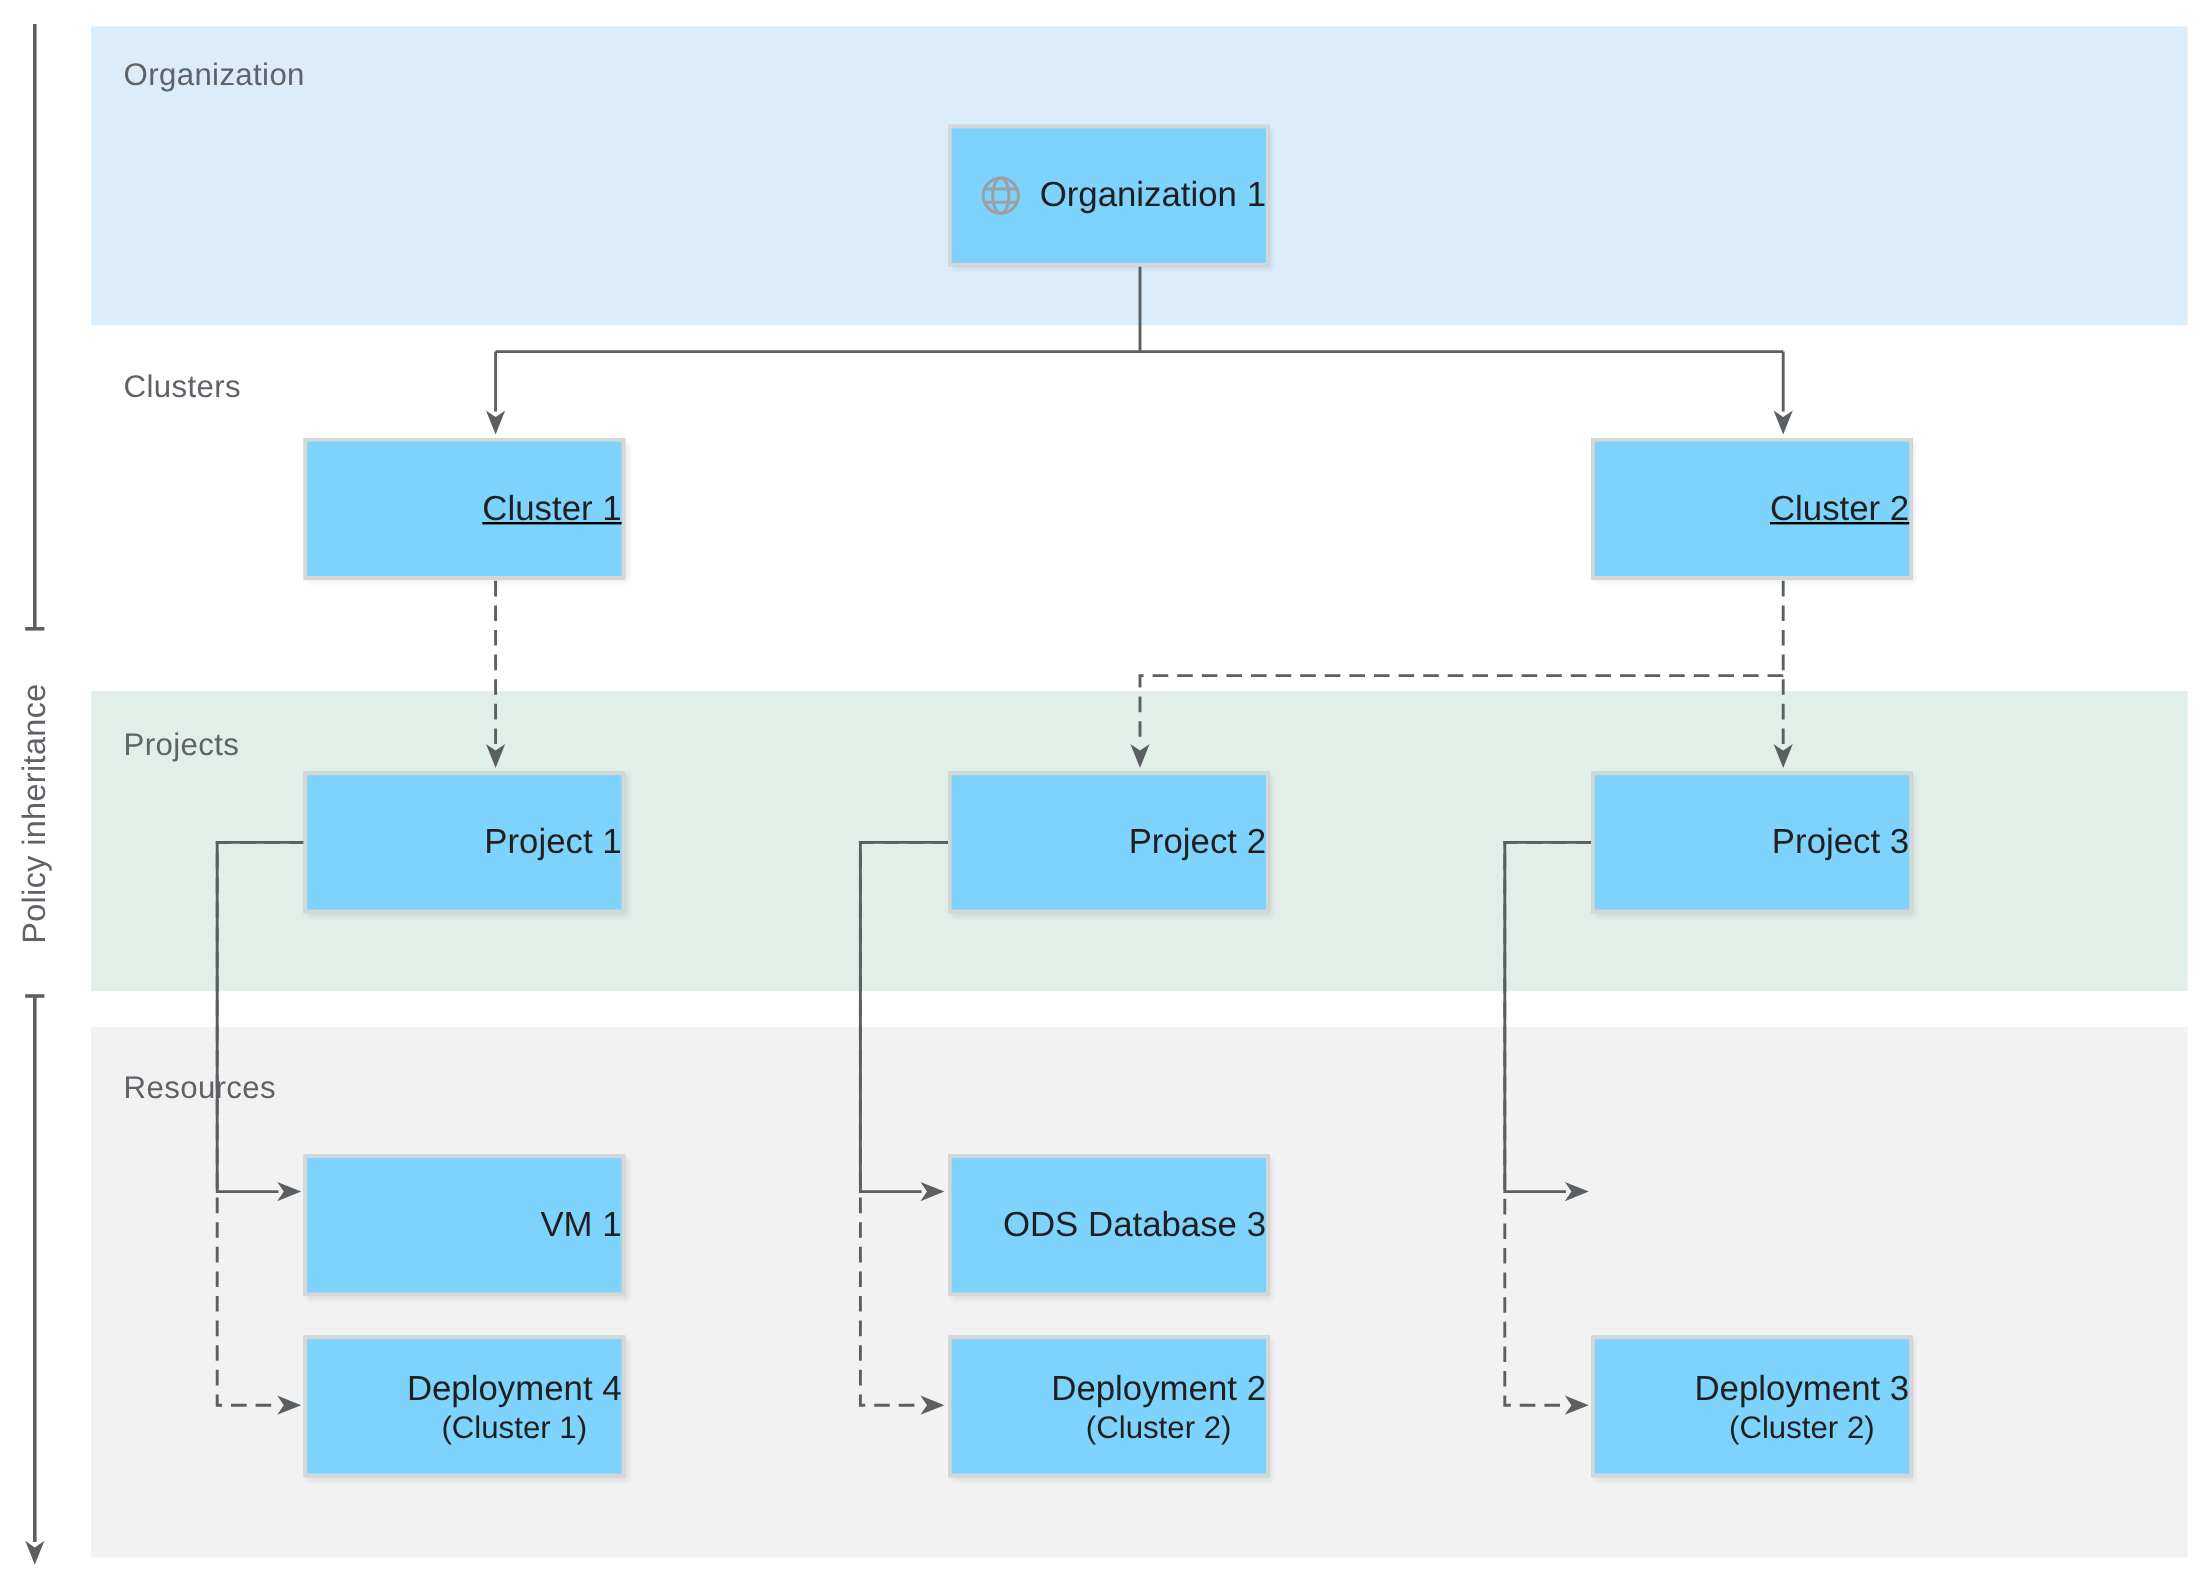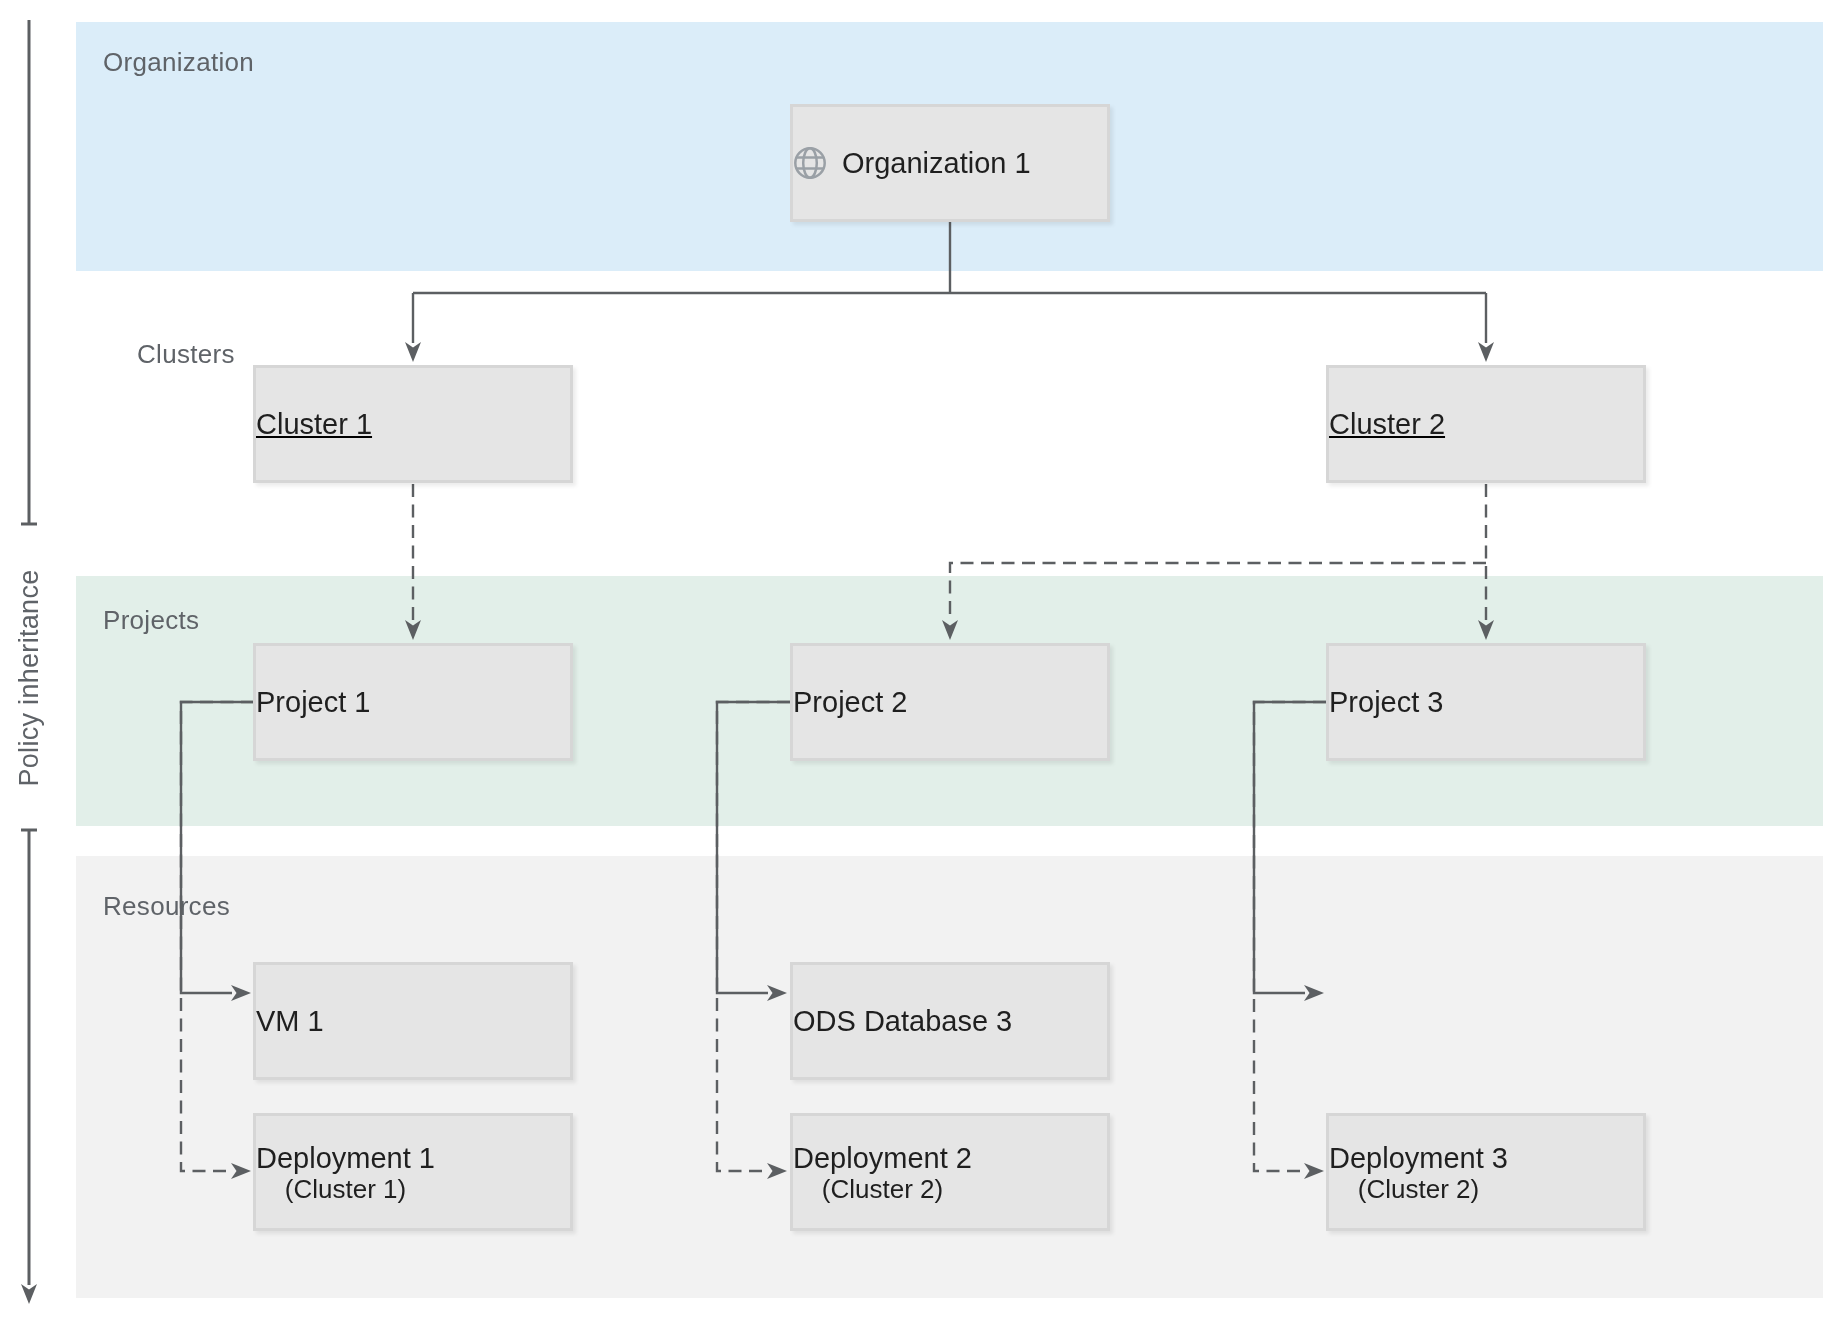--- a/index.html
+++ b/index.html
@@ -17,35 +17,35 @@
   .band-resources    { top: 856px; height: 442px; background: #f2f2f2; }
   .band-label {
     position: absolute;
     left: 103px;
     font-size: 26px;
     line-height: 30px;
     color: #5f6368;
     letter-spacing: 0.3px;
   }
   .lbl-organization { top: 47px; }
-  .lbl-clusters     { top: 339px; margin-left: 34px; }
+  .lbl-clusters     { top: 307px; }
   .lbl-projects     { top: 605px; }
   .lbl-resources    { top: 891px; }
 
   .node {
     position: absolute;
-    width: 320px;
+    width: 268px;
     height: 118px;
     box-sizing: border-box;
-    background: #e5e5e5;
+    background: #7dd3fc;
     border: 3px solid #d6d6d6;
     box-shadow: 3px 3px 4px rgba(0,0,0,0.08);
     display: flex;
     align-items: center;
-    justify-content: flex-start;
+    justify-content: flex-end;
     text-align: center;
   }
   .node-label {
     font-size: 29px;
     line-height: 33px;
     color: #1f1f1f;
   }
   .node-sublabel {
     font-size: 26px;
     line-height: 25px;
@@ -170,21 +170,21 @@
 
   <div class="node col-1 row-res-a">
     <span class="node-label">VM 1</span>
   </div>
   <div class="node col-2 row-res-a">
     <span class="node-label">ODS Database 3</span>
   </div>
 
   <div class="node col-1 row-res-b">
     <div class="node-stack">
-      <span class="node-label">Deployment 1</span>
+      <span class="node-label">Deployment 4</span>
       <span class="node-sublabel">(Cluster 1)</span>
     </div>
   </div>
   <div class="node col-2 row-res-b">
     <div class="node-stack">
       <span class="node-label">Deployment 2</span>
       <span class="node-sublabel">(Cluster 2)</span>
     </div>
   </div>
   <div class="node col-3 row-res-b">

